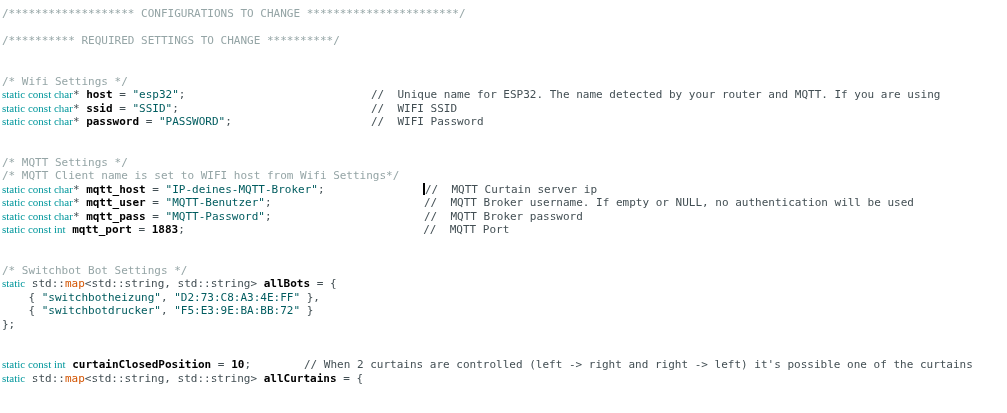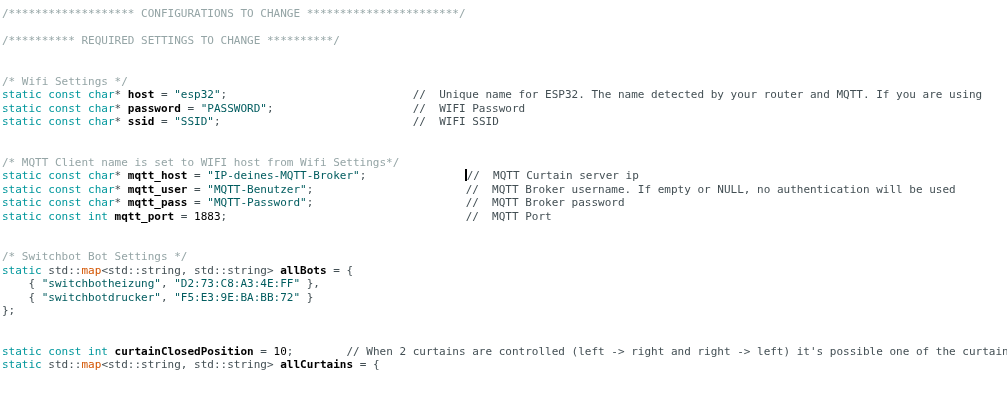--- a/index.html
+++ b/index.html
@@ -20,25 +20,25 @@
     line-height: 13.5px;
     cursor: text;
   }
   .line {
     height: 13.5px;
     white-space: pre;
   }
   
   .tok-bc  { color: #95A5A6; text-align: center; }              
   .tok-lc  { color: #434F54; }              
-  .tok-kw  { color: #00979C; }              
+  .tok-kw  { color: #00979C; font-family: Liberation Serif, serif; }              
   .tok-str { color: #005C5F; }              
   .tok-fn  { color: #D35400; }              
   .tok-id  { color: #000000; font-weight: bold; } 
-  .tok-num { color: #000000; font-weight: normal; margin-top: 28px; } 
+  .tok-num { color: #000000; font-weight: bold; margin-top: 28px; } 
   .tok-pl  { color: #434F54; }              
   .tok-sp  { color: #434F54; }              
   .caret {
     display: inline-block;
     width: 2px;
     height: 12px;
     margin-right: 0px;
     margin-left: -1px;
     background: #000000;
     vertical-align: -2px;
@@ -48,24 +48,25 @@
 <body>
 
 <div class="editor" id="editor">
     <div class="line"><span class="tok-bc">/******************* CONFIGURATIONS TO CHANGE ***********************/</span></div>
     <div class="line"></div>
     <div class="line"><span class="tok-bc">/********** REQUIRED SETTINGS TO CHANGE **********/</span></div>
     <div class="line"></div>
     <div class="line"></div>
     <div class="line"><span class="tok-bc">/* Wifi Settings */</span></div>
     <div class="line"><span class="tok-kw">static const char</span><span class="tok-pl">* </span><span class="tok-id">host</span><span class="tok-pl"> = </span><span class="tok-str">"esp32"</span><span class="tok-pl">;</span><span class="tok-sp">                            </span><span class="tok-lc">//  Unique name for ESP32. The name detected by your router and MQTT. If you are using</span></div>
+    <div class="line"><span class="tok-kw">static const char</span><span class="tok-pl">* </span><span class="tok-id">ssid</span><span class="tok-pl"> = </span><span class="tok-str">"SSID"</span><span class="tok-pl">;</span><span class="tok-sp">                             </span><span class="tok-lc">//  WIFI SSID</span></div>
     <div class="line"><span class="tok-kw">static const char</span><span class="tok-pl">* </span><span class="tok-id">password</span><span class="tok-pl"> = </span><span class="tok-str">"PASSWORD"</span><span class="tok-pl">;</span><span class="tok-sp">                     </span><span class="tok-lc">//  WIFI Password</span></div>
-    <div class="line"><span class="tok-kw">static const char</span><span class="tok-pl">* </span><span class="tok-id">ssid</span><span class="tok-pl"> = </span><span class="tok-str">"SSID"</span><span class="tok-pl">;</span><span class="tok-sp">                             </span><span class="tok-lc">//  WIFI SSID</span></div>
     <div class="line"></div>
     <div class="line"></div>
+    <div class="line"><span class="tok-bc">/* MQTT Settings */</span></div>
     <div class="line"><span class="tok-bc">/* MQTT Client name is set to WIFI host from Wifi Settings*/</span></div>
     <div class="line"><span class="tok-kw">static const char</span><span class="tok-pl">* </span><span class="tok-id">mqtt_host</span><span class="tok-pl"> = </span><span class="tok-str">"IP-deines-MQTT-Broker"</span><span class="tok-pl">;</span><span class="tok-sp">               </span><span class="caret"></span><span class="tok-lc">//  MQTT Curtain server ip</span></div>
     <div class="line"><span class="tok-kw">static const char</span><span class="tok-pl">* </span><span class="tok-id">mqtt_user</span><span class="tok-pl"> = </span><span class="tok-str">"MQTT-Benutzer"</span><span class="tok-pl">;</span><span class="tok-sp">                       </span><span class="tok-lc">//  MQTT Broker username. If empty or NULL, no authentication will be used</span></div>
     <div class="line"><span class="tok-kw">static const char</span><span class="tok-pl">* </span><span class="tok-id">mqtt_pass</span><span class="tok-pl"> = </span><span class="tok-str">"MQTT-Password"</span><span class="tok-pl">;</span><span class="tok-sp">                       </span><span class="tok-lc">//  MQTT Broker password</span></div>
     <div class="line"><span class="tok-kw">static const int</span><span class="tok-pl"> </span><span class="tok-id">mqtt_port</span><span class="tok-pl"> = </span><span class="tok-num">1883</span><span class="tok-pl">;</span><span class="tok-sp">                                    </span><span class="tok-lc">//  MQTT Port</span></div>
     <div class="line"></div>
     <div class="line"></div>
     <div class="line"><span class="tok-bc">/* Switchbot Bot Settings */</span></div>
     <div class="line"><span class="tok-kw">static</span><span class="tok-pl"> std::</span><span class="tok-fn">map</span><span class="tok-pl">&lt;std::string, std::string&gt; </span><span class="tok-id">allBots</span><span class="tok-pl"> = {</span></div>
     <div class="line"><span class="tok-pl">    { </span><span class="tok-str">"switchbotheizung"</span><span class="tok-pl">, </span><span class="tok-str">"D2:73:C8:A3:4E:FF"</span><span class="tok-pl"> },</span></div>

